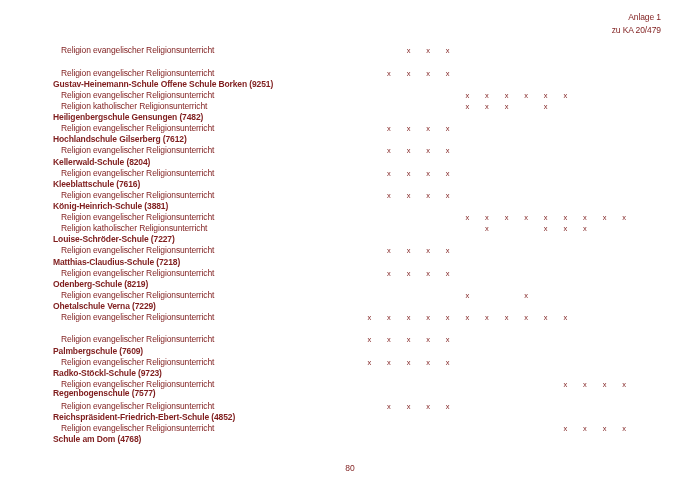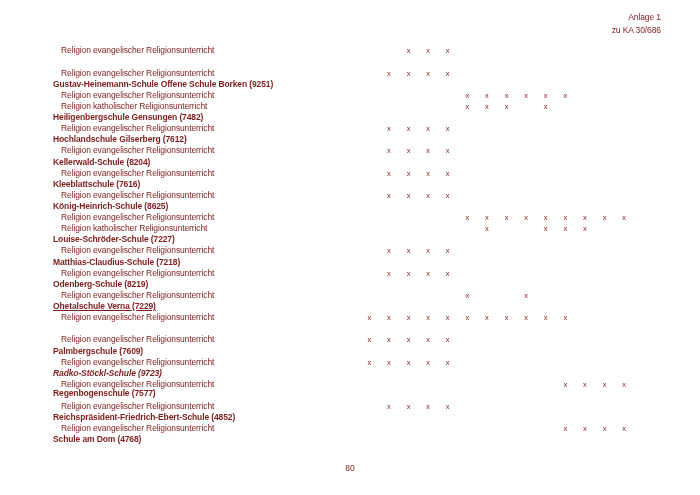--- a/index.html
+++ b/index.html
@@ -66,52 +66,52 @@
     font-size: 8.5px;
     line-height: 12px;
   }
 </style>
 </head>
 <body>
 
 <div class="page">
   <div class="hdr">
     <div>Anlage 1</div>
-    <div>zu KA 30/686</div>
+    <div>zu KA 20/479</div>
   </div>
 
   <div class="rows" id="rows">
       <div class="row subject" style="top: 45.4px;"><span class="lbl">Religion evangelischer Religionsunterricht</span><span class="mark" style="left: 408.5px;">x</span><span class="mark" style="left: 428.1px;">x</span><span class="mark" style="left: 447.7px;">x</span></div>
       <div class="row subject" style="top: 67.63px;"><span class="lbl">Religion evangelischer Religionsunterricht</span><span class="mark" style="left: 388.9px;">x</span><span class="mark" style="left: 408.5px;">x</span><span class="mark" style="left: 428.1px;">x</span><span class="mark" style="left: 447.7px;">x</span></div>
       <div class="row school" style="top: 78.75px;"><span class="lbl">Gustav-Heinemann-Schule Offene Schule Borken (9251)</span></div>
       <div class="row subject" style="top: 89.86px;"><span class="lbl">Religion evangelischer Religionsunterricht</span><span class="mark" style="left: 467.3px;">x</span><span class="mark" style="left: 486.9px;">x</span><span class="mark" style="left: 506.5px;">x</span><span class="mark" style="left: 526.1px;">x</span><span class="mark" style="left: 545.7px;">x</span><span class="mark" style="left: 565.3px;">x</span></div>
       <div class="row subject" style="top: 100.97px;"><span class="lbl">Religion katholischer Religionsunterricht</span><span class="mark" style="left: 467.3px;">x</span><span class="mark" style="left: 486.9px;">x</span><span class="mark" style="left: 506.5px;">x</span><span class="mark" style="left: 545.7px;">x</span></div>
       <div class="row school" style="top: 112.09px;"><span class="lbl">Heiligenbergschule Gensungen (7482)</span></div>
       <div class="row subject" style="top: 123.21px;"><span class="lbl">Religion evangelischer Religionsunterricht</span><span class="mark" style="left: 388.9px;">x</span><span class="mark" style="left: 408.5px;">x</span><span class="mark" style="left: 428.1px;">x</span><span class="mark" style="left: 447.7px;">x</span></div>
       <div class="row school" style="top: 134.32px;"><span class="lbl">Hochlandschule Gilserberg (7612)</span></div>
       <div class="row subject" style="top: 145.44px;"><span class="lbl">Religion evangelischer Religionsunterricht</span><span class="mark" style="left: 388.9px;">x</span><span class="mark" style="left: 408.5px;">x</span><span class="mark" style="left: 428.1px;">x</span><span class="mark" style="left: 447.7px;">x</span></div>
       <div class="row school" style="top: 156.55px;"><span class="lbl">Kellerwald-Schule (8204)</span></div>
       <div class="row subject" style="top: 167.66px;"><span class="lbl">Religion evangelischer Religionsunterricht</span><span class="mark" style="left: 388.9px;">x</span><span class="mark" style="left: 408.5px;">x</span><span class="mark" style="left: 428.1px;">x</span><span class="mark" style="left: 447.7px;">x</span></div>
       <div class="row school" style="top: 178.78px;"><span class="lbl">Kleeblattschule (7616)</span></div>
       <div class="row subject" style="top: 189.9px;"><span class="lbl">Religion evangelischer Religionsunterricht</span><span class="mark" style="left: 388.9px;">x</span><span class="mark" style="left: 408.5px;">x</span><span class="mark" style="left: 428.1px;">x</span><span class="mark" style="left: 447.7px;">x</span></div>
-      <div class="row school" style="top: 201.01px;"><span class="lbl">König-Heinrich-Schule (8625)</span></div>
+      <div class="row school" style="top: 201.01px;"><span class="lbl">König-Heinrich-Schule (3881)</span></div>
       <div class="row subject" style="top: 212.13px;"><span class="lbl">Religion evangelischer Religionsunterricht</span><span class="mark" style="left: 467.3px;">x</span><span class="mark" style="left: 486.9px;">x</span><span class="mark" style="left: 506.5px;">x</span><span class="mark" style="left: 526.1px;">x</span><span class="mark" style="left: 545.7px;">x</span><span class="mark" style="left: 565.3px;">x</span><span class="mark" style="left: 584.9px;">x</span><span class="mark" style="left: 604.5px;">x</span><span class="mark" style="left: 624.1px;">x</span></div>
       <div class="row subject" style="top: 223.24px;"><span class="lbl">Religion katholischer Religionsunterricht</span><span class="mark" style="left: 486.9px;">x</span><span class="mark" style="left: 545.7px;">x</span><span class="mark" style="left: 565.3px;">x</span><span class="mark" style="left: 584.9px;">x</span></div>
       <div class="row school" style="top: 234.36px;"><span class="lbl">Louise-Schröder-Schule (7227)</span></div>
       <div class="row subject" style="top: 245.47px;"><span class="lbl">Religion evangelischer Religionsunterricht</span><span class="mark" style="left: 388.9px;">x</span><span class="mark" style="left: 408.5px;">x</span><span class="mark" style="left: 428.1px;">x</span><span class="mark" style="left: 447.7px;">x</span></div>
       <div class="row school" style="top: 256.58px;"><span class="lbl">Matthias-Claudius-Schule (7218)</span></div>
       <div class="row subject" style="top: 267.7px;"><span class="lbl">Religion evangelischer Religionsunterricht</span><span class="mark" style="left: 388.9px;">x</span><span class="mark" style="left: 408.5px;">x</span><span class="mark" style="left: 428.1px;">x</span><span class="mark" style="left: 447.7px;">x</span></div>
       <div class="row school" style="top: 278.81px;"><span class="lbl">Odenberg-Schule (8219)</span></div>
       <div class="row subject" style="top: 289.93px;"><span class="lbl">Religion evangelischer Religionsunterricht</span><span class="mark" style="left: 467.3px;">x</span><span class="mark" style="left: 526.1px;">x</span></div>
-      <div class="row school" style="top: 301.05px; text-decoration: underline;"><span class="lbl">Ohetalschule Verna (7229)</span></div>
+      <div class="row school" style="top: 301.05px;"><span class="lbl">Ohetalschule Verna (7229)</span></div>
       <div class="row subject" style="top: 312.16px;"><span class="lbl">Religion evangelischer Religionsunterricht</span><span class="mark" style="left: 369.3px;">x</span><span class="mark" style="left: 388.9px;">x</span><span class="mark" style="left: 408.5px;">x</span><span class="mark" style="left: 428.1px;">x</span><span class="mark" style="left: 447.7px;">x</span><span class="mark" style="left: 467.3px;">x</span><span class="mark" style="left: 486.9px;">x</span><span class="mark" style="left: 506.5px;">x</span><span class="mark" style="left: 526.1px;">x</span><span class="mark" style="left: 545.7px;">x</span><span class="mark" style="left: 565.3px;">x</span></div>
       <div class="row subject" style="top: 334.39px;"><span class="lbl">Religion evangelischer Religionsunterricht</span><span class="mark" style="left: 369.3px;">x</span><span class="mark" style="left: 388.9px;">x</span><span class="mark" style="left: 408.5px;">x</span><span class="mark" style="left: 428.1px;">x</span><span class="mark" style="left: 447.7px;">x</span></div>
       <div class="row school" style="top: 345.5px;"><span class="lbl">Palmbergschule (7609)</span></div>
       <div class="row subject" style="top: 356.62px;"><span class="lbl">Religion evangelischer Religionsunterricht</span><span class="mark" style="left: 369.3px;">x</span><span class="mark" style="left: 388.9px;">x</span><span class="mark" style="left: 408.5px;">x</span><span class="mark" style="left: 428.1px;">x</span><span class="mark" style="left: 447.7px;">x</span></div>
-      <div class="row school" style="top: 367.73px; font-style: italic;"><span class="lbl">Radko-Stöckl-Schule (9723)</span></div>
+      <div class="row school" style="top: 367.73px;"><span class="lbl">Radko-Stöckl-Schule (9723)</span></div>
       <div class="row subject" style="top: 378.85px;"><span class="lbl">Religion evangelischer Religionsunterricht</span><span class="mark" style="left: 565.3px;">x</span><span class="mark" style="left: 584.9px;">x</span><span class="mark" style="left: 604.5px;">x</span><span class="mark" style="left: 624.1px;">x</span></div>
       <div class="row school" style="top: 388px;"><span class="lbl">Regenbogenschule (7577)</span></div>
       <div class="row subject" style="top: 401.08px;"><span class="lbl">Religion evangelischer Religionsunterricht</span><span class="mark" style="left: 388.9px;">x</span><span class="mark" style="left: 408.5px;">x</span><span class="mark" style="left: 428.1px;">x</span><span class="mark" style="left: 447.7px;">x</span></div>
       <div class="row school" style="top: 412.19px;"><span class="lbl">Reichspräsident-Friedrich-Ebert-Schule (4852)</span></div>
       <div class="row subject" style="top: 423.31px;"><span class="lbl">Religion evangelischer Religionsunterricht</span><span class="mark" style="left: 565.3px;">x</span><span class="mark" style="left: 584.9px;">x</span><span class="mark" style="left: 604.5px;">x</span><span class="mark" style="left: 624.1px;">x</span></div>
       <div class="row school" style="top: 434.43px;"><span class="lbl">Schule am Dom (4768)</span></div>
     </div>
 
   <div class="footer">
     <span>80</span>

